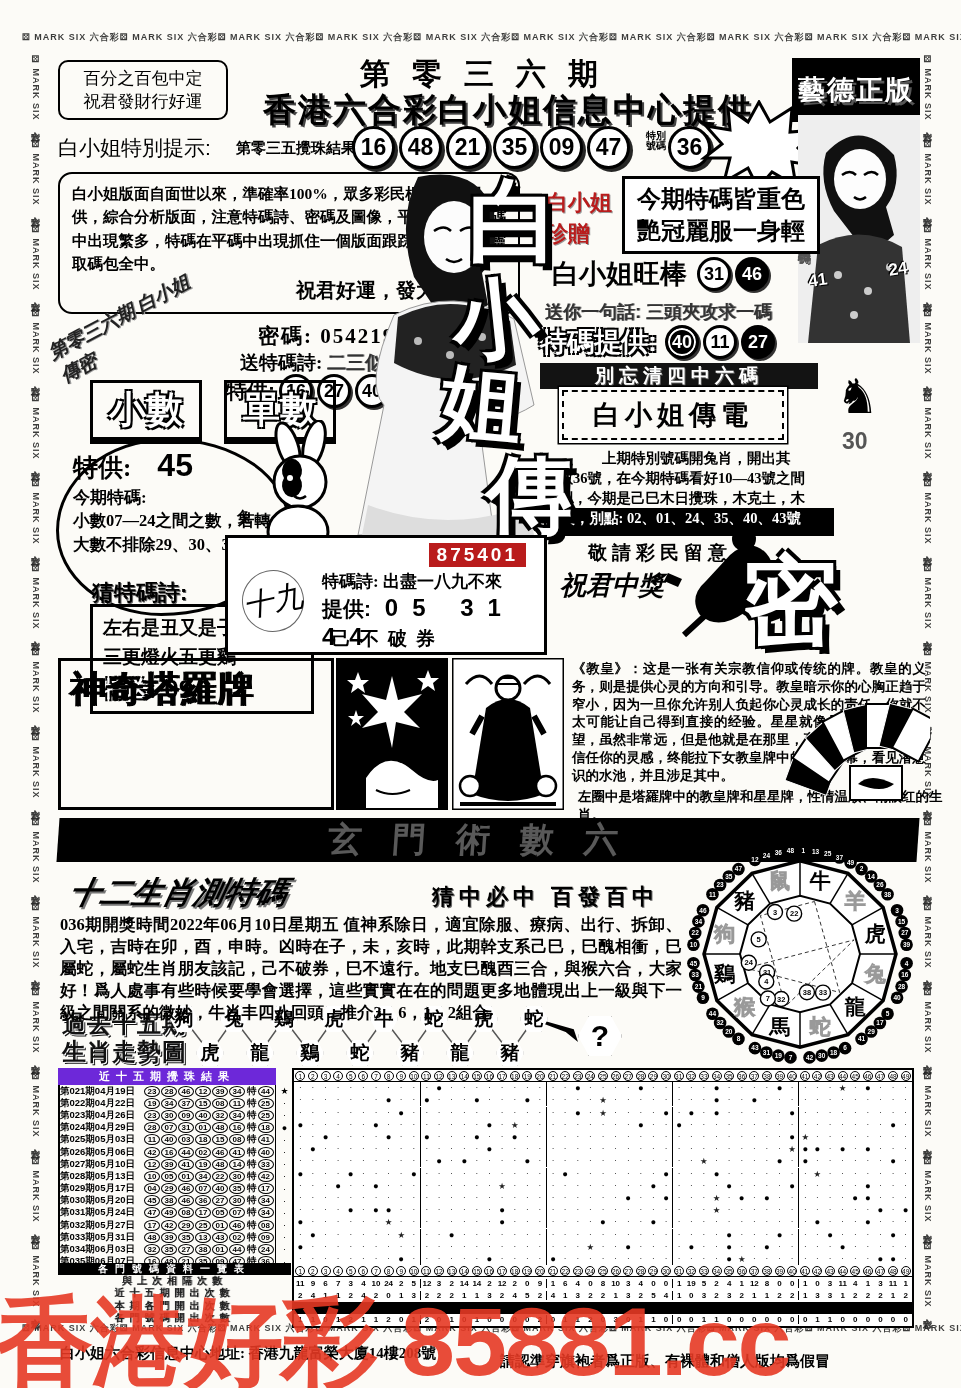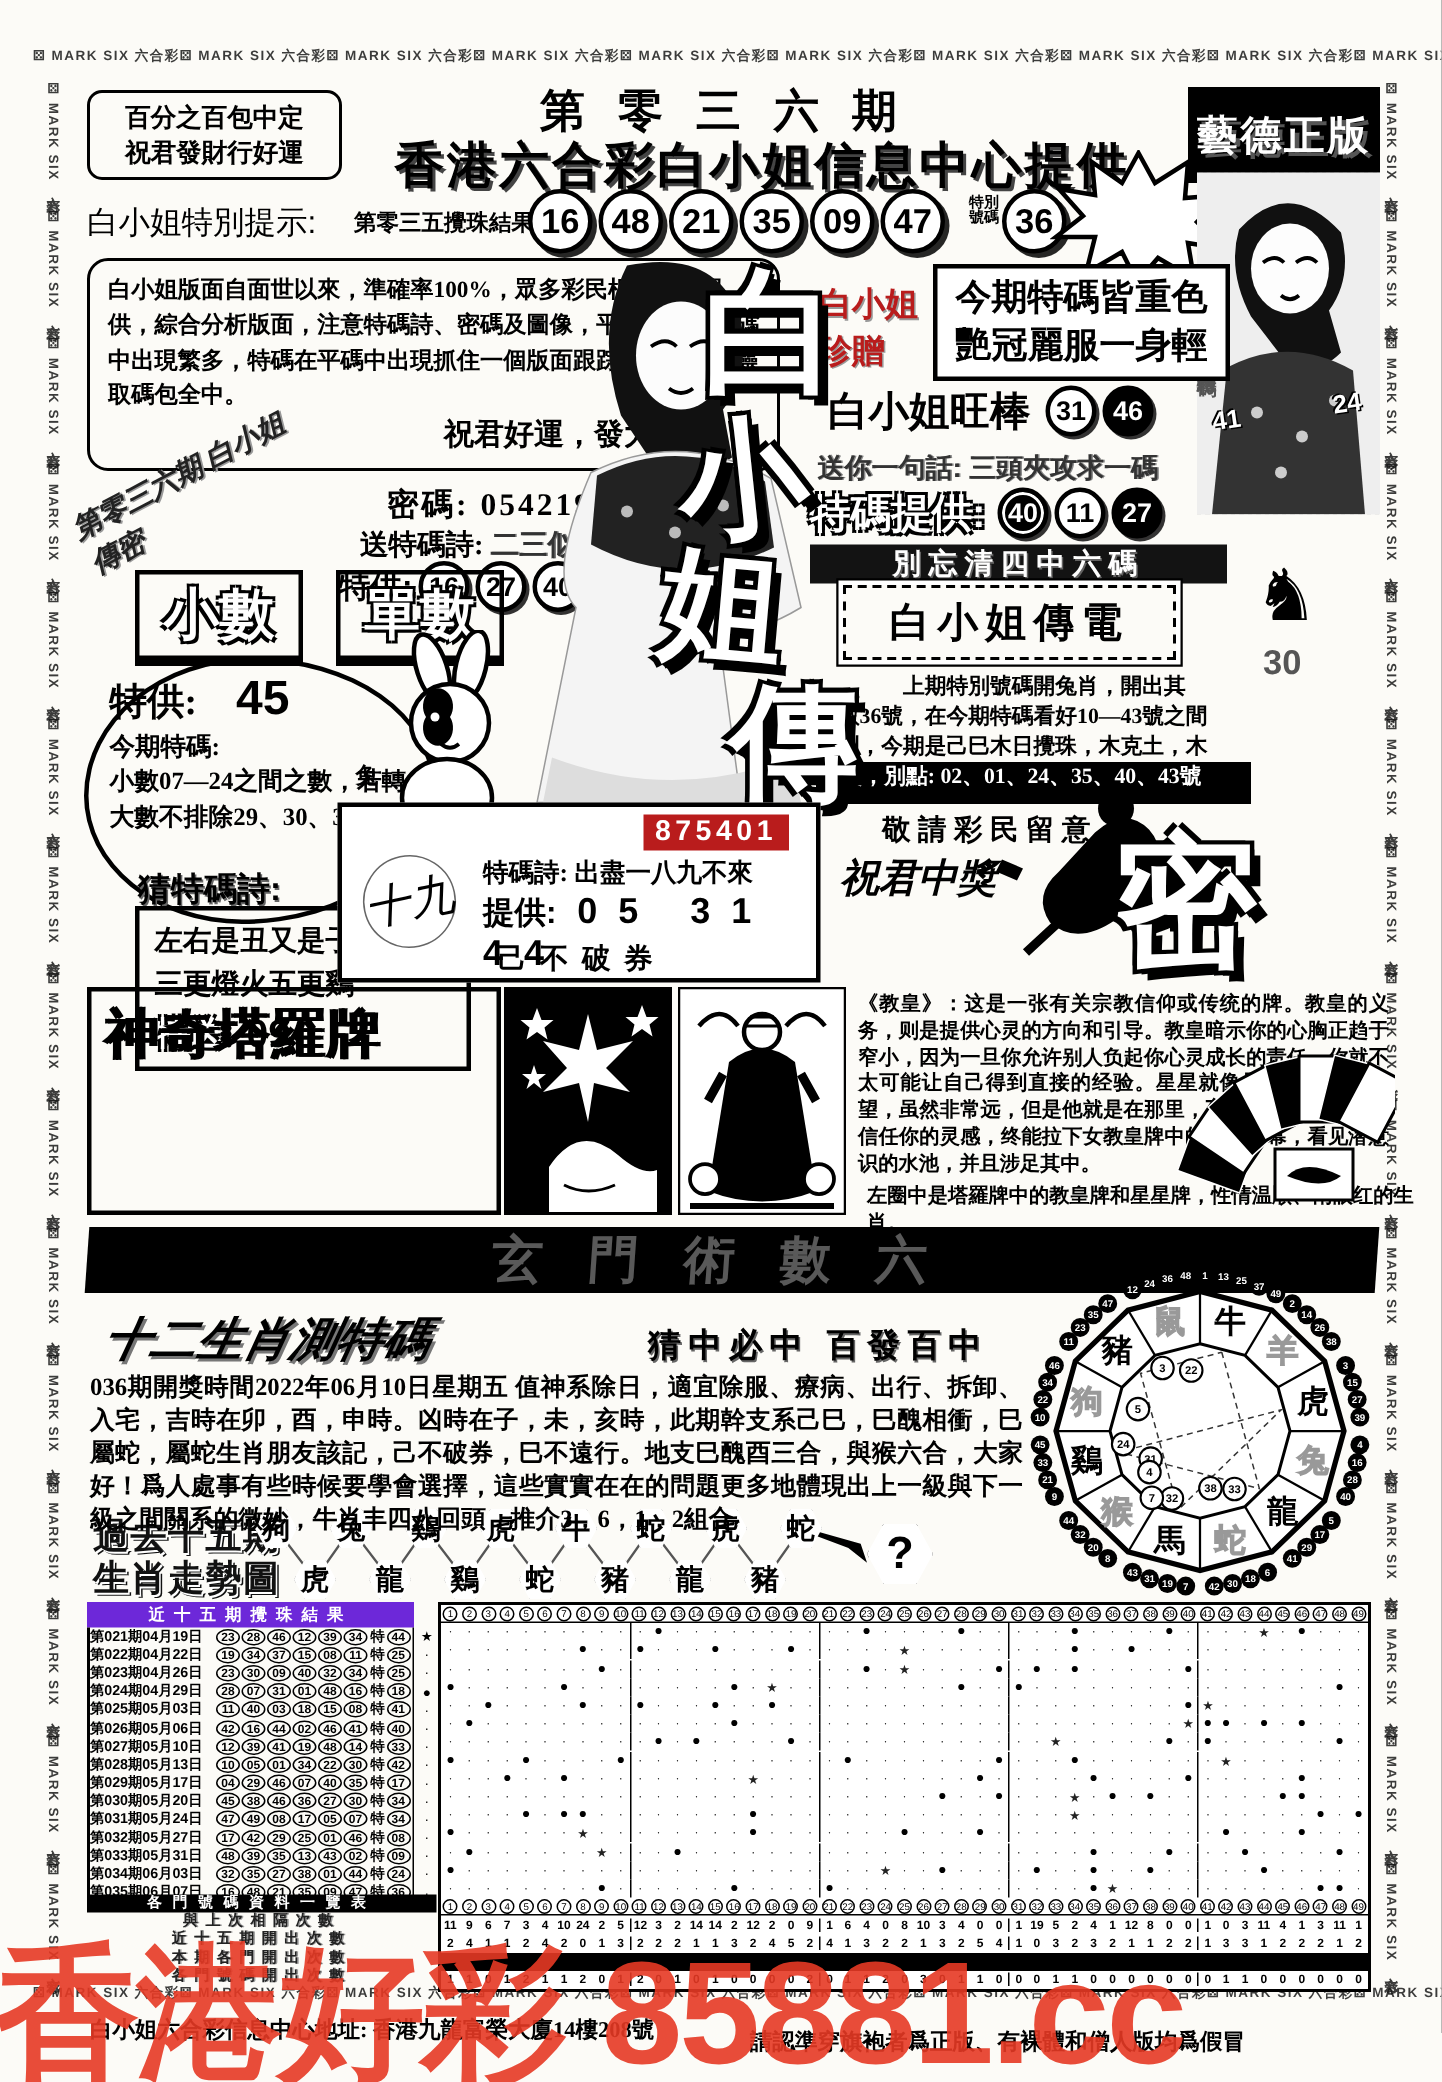--- a/index.html
+++ b/index.html
@@ -10,21 +10,21 @@
   
   .strip{display:flex;justify-content:space-between;align-items:center;font-size:9px;font-weight:bold;color:#1a1a1a;letter-spacing:1px;}
   #b-top{left:22px;top:24px;width:917px;height:26px;}
   #b-bottom{left:22px;top:1316px;width:917px;height:24px;}
   #b-left{left:22px;top:54px;width:26px;height:1260px;flex-direction:column;}
   #b-right{left:914px;top:54px;width:26px;height:1260px;flex-direction:column;}
   #b-left .bunit,#b-right .bunit{writing-mode:vertical-rl;}
   .bunit{white-space:nowrap;opacity:.85;}
   
   #promo-box{left:58px;top:60px;width:170px;height:60px;border:2.5px solid #000;border-radius:10px;
-    display:flex;flex-direction:column;justify-content:center;align-items:center;font-size:17px;font-weight:bold;font-family:"Liberation Serif",serif;}
+    display:flex;flex-direction:column;justify-content:center;align-items:center;font-size:17px;font-weight:normal;font-family:"Liberation Serif",serif;}
   #title-top{left:230px;top:54px;width:520px;text-align:center;font-size:30px;font-weight:bold;letter-spacing:22px;font-family:"Liberation Serif",serif;}
   #title-main{left:228px;top:88px;width:560px;text-align:center;font-size:33px;font-weight:900;letter-spacing:2px;
     font-family:"Liberation Serif",serif;text-shadow:2px 2px 0 #444;}
   #badge{left:792px;top:58px;width:128px;height:64px;background:#000;color:#fff;display:flex;align-items:center;justify-content:center;
     font-size:27px;font-weight:900;letter-spacing:2px;text-shadow:3px 3px 0 #555;}
   
   #hint-label{left:58px;top:134px;font-size:21px;font-weight:normal;}
   #result-label{left:236px;top:139px;font-size:15px;font-weight:bold;font-family:"Liberation Serif",serif;}
   #result-balls{left:352px;top:126px;display:flex;}
   .ball{display:inline-flex;align-items:center;justify-content:center;width:43px;height:43px;border:3.5px solid #000;border-radius:50%;

